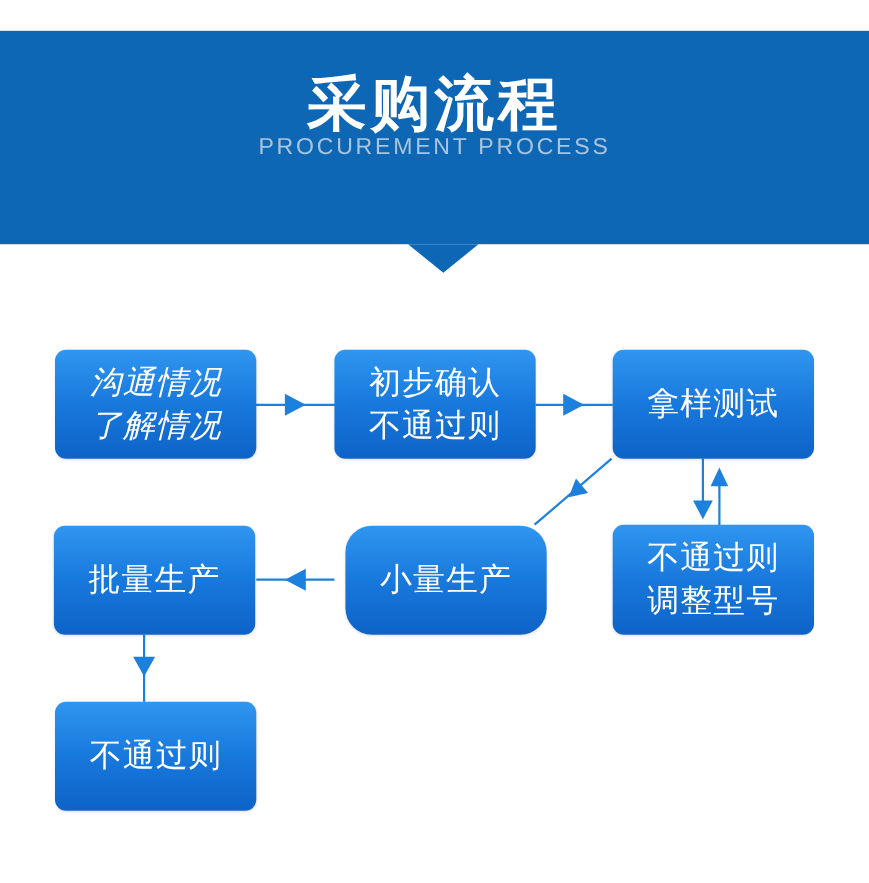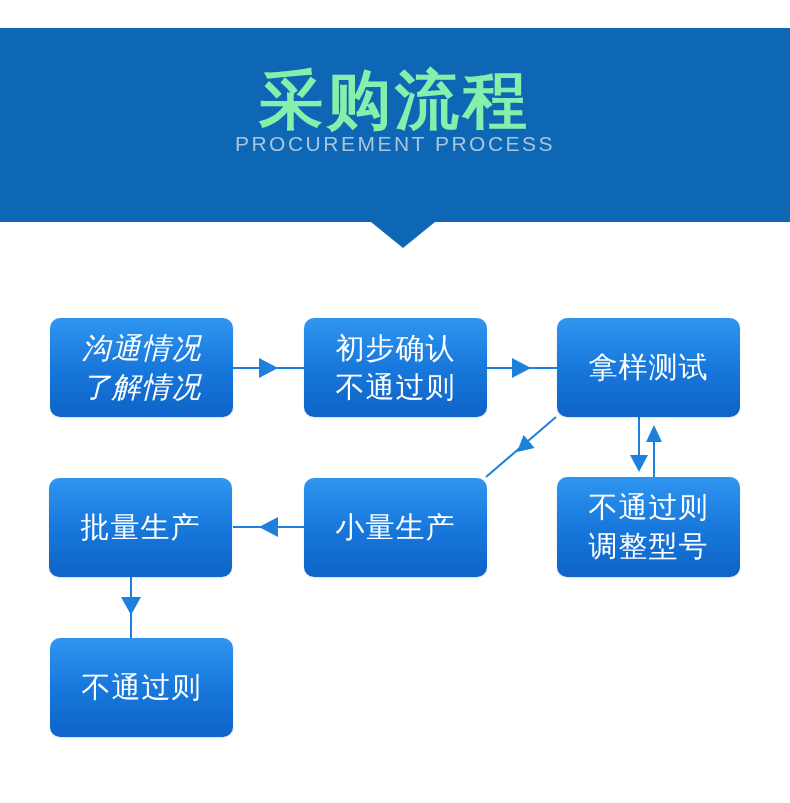--- a/index.html
+++ b/index.html
@@ -21,22 +21,22 @@
   }
   
   .banner{
     position:absolute;left:0;top:28px;
     width:790px;height:194px;
     background:var(--banner-bg);
     display:flex;flex-direction:column;align-items:center;
     padding-top:40px;
   }
   .banner-title{
-    color:#86efac;
-    font-size:64px;
+    color:#ffffff;
+    font-size:54px;
     font-weight:800;
     letter-spacing:4px;
     line-height:1.0;
     white-space:nowrap;
   }
   .banner-subtitle{
     color:var(--subtitle-text);
     font-size:21px;
     letter-spacing:2.5px;
     font-weight:400;
@@ -60,21 +60,21 @@
     font-size:29px;
     line-height:39px;
     letter-spacing:1px;
     text-align:center;
     box-shadow:0 1px 2px rgba(0,0,0,0.12);
   }
   .node-inquiry            {left:50px; top:318px;font-style:italic;}
   .node-confirm-model      {left:304px;top:318px;}
   .node-sample-test        {left:557px;top:318px;}
   .node-mass-production    {left:49px; top:478px;text-align:right;}
-  .node-small-batch        {left:304px;top:478px;}
+  .node-small-batch        {left:314px;top:478px;border-radius:24px;}
   .node-adjust-model       {left:557px;top:477px;height:100px;}
   .node-cooperation-success{left:50px; top:638px;}
   
   .arrows{
     position:absolute;left:0;top:0;width:790px;height:803px;
     pointer-events:none;
   }
   .arrows line{stroke:var(--arrow);stroke-width:2;}
   .arrows polygon{fill:var(--arrow);}
 </style>

